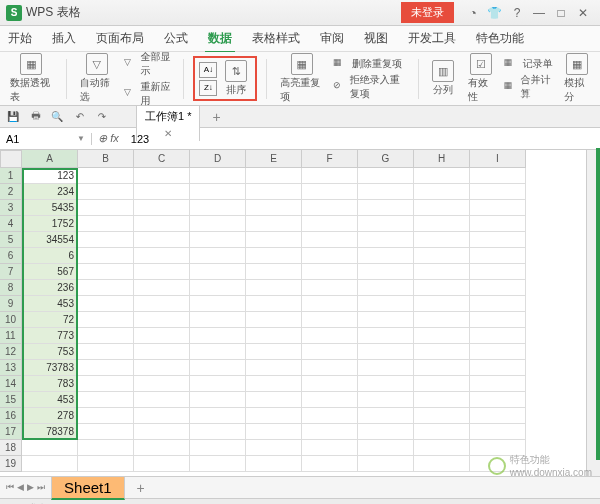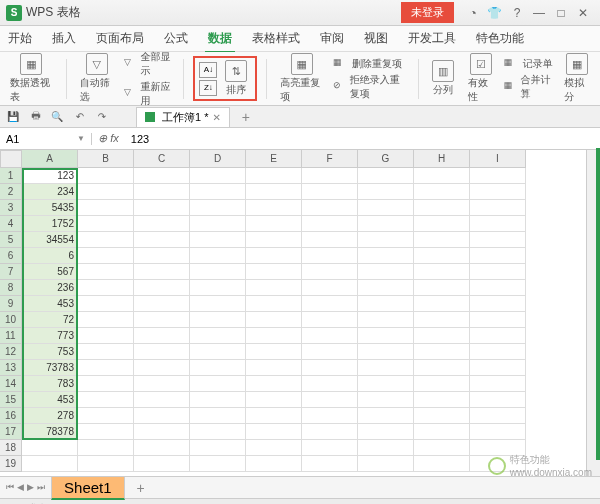--- a/index.html
+++ b/index.html
@@ -25,21 +25,21 @@
 .ribbon-icon { width: 22px; height: 22px; border: 1px solid #999; border-radius: 2px; display: flex; align-items: center; justify-content: center; font-size: 11px; color: #666; }
 .ribbon-icon-sm { width: 16px; height: 14px; font-size: 9px; color: #666; }
 .ribbon-sep { width: 1px; height: 40px; background: #ddd; margin: 0 3px; }
 .sort-group { border: 2px solid #e74c3c; padding: 2px 4px; display: flex; gap: 4px; align-items: center; }
 .sort-col { display: flex; flex-direction: column; gap: 2px; }
 .sort-btn { width: 18px; height: 16px; border: 1px solid #999; font-size: 8px; display: flex; align-items: center; justify-content: center; }
 .ribbon-item-h { display: flex; align-items: center; gap: 3px; font-size: 10px; color: #555; }
 
 .qat { height: 22px; background: #f0f0f0; border-bottom: 1px solid #ccc; display: flex; align-items: center; padding: 0 6px; gap: 6px; }
 .qat-btn { width: 16px; height: 16px; display: flex; align-items: center; justify-content: center; color: #666; font-size: 10px; }
-.doc-tab { margin-left: 20px; display: flex; align-items: center; background: #fff; border: 1px solid #ccc; border-bottom: none; padding: 2px 8px; gap: 4px; font-size: 11px; }
+.doc-tab { margin-left: 20px; display: flex; align-items: center; background: #fff; border: 1px solid #ccc; border-bottom: none; padding: 2px 8px; gap: 4px; font-size: 11px; flex-direction: column; }
 .doc-tab-close { color: #888; font-size: 10px; }
 
 .formula-bar { height: 22px; background: #fff; border-bottom: 1px solid #ccc; display: flex; align-items: center; }
 .name-box { width: 92px; border-right: 1px solid #ccc; padding: 0 6px; display: flex; align-items: center; justify-content: space-between; font-size: 11px; }
 .name-box-arrow { font-size: 8px; color: #888; }
 .fx-label { padding: 0 6px; color: #666; font-style: italic; font-size: 11px; }
 .formula-input { flex: 1; padding: 0 6px; font-size: 11px; }
 
 .grid-area { display: flex; height: 326px; }
 .corner { width: 22px; height: 18px; background: #eee; border: 1px solid #ccc; }

